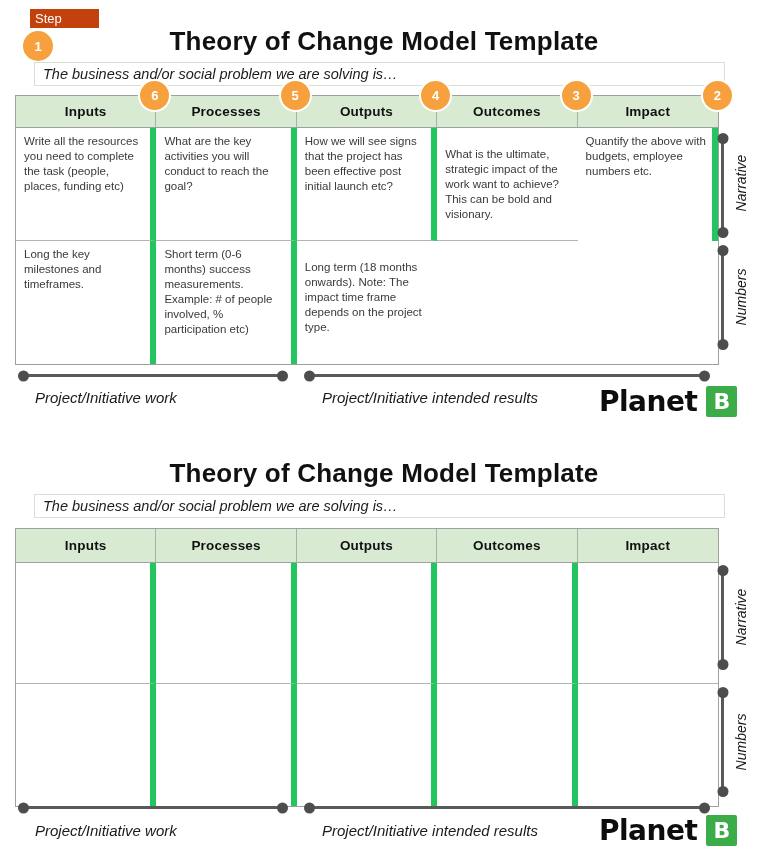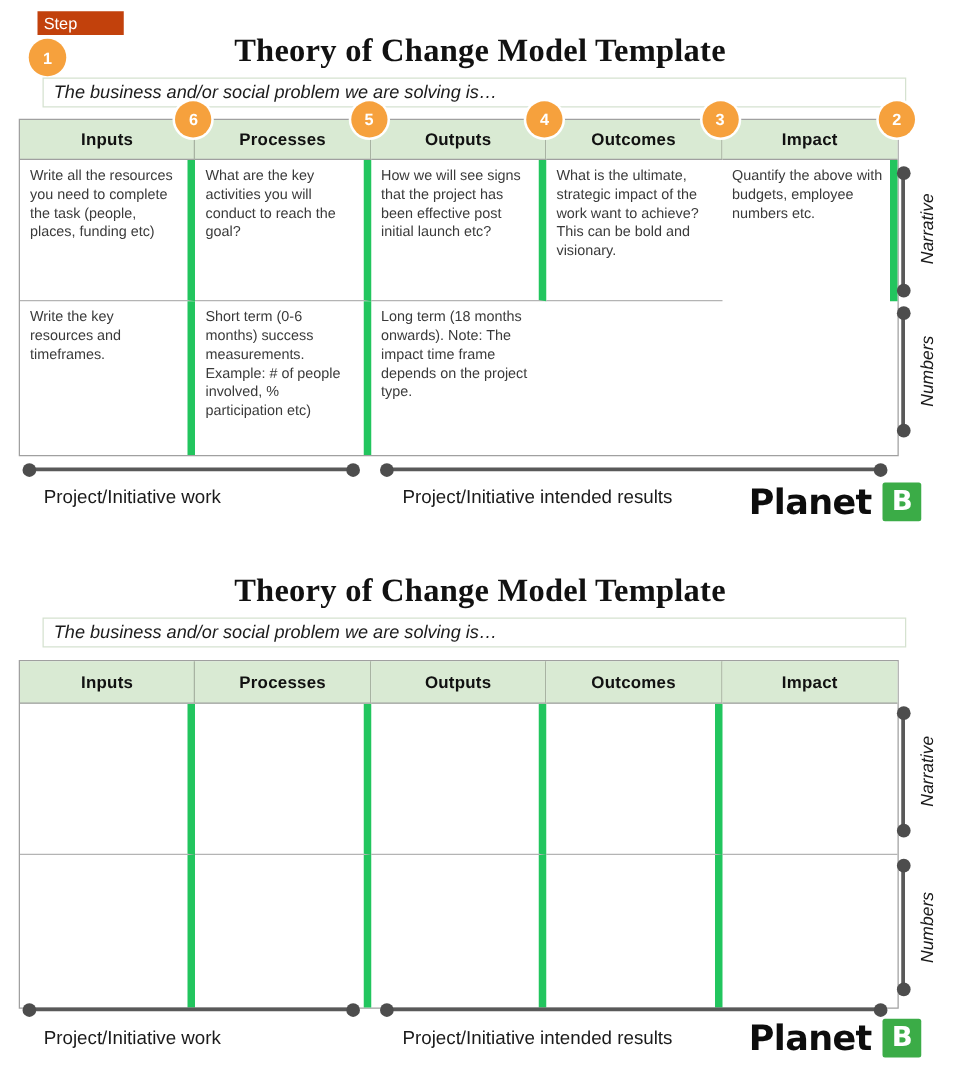--- a/index.html
+++ b/index.html
@@ -7,21 +7,21 @@
     width:768px;height:866px;position:relative;background:#ffffff;
     font-family:"Liberation Sans", sans-serif;overflow:hidden;
     -webkit-font-smoothing:antialiased;
   }
   .sec{position:absolute;left:0;width:768px;}
   #sec1{top:0;height:440px;}
   #sec2{top:440px;height:426px;}
 
   .page-title{
     position:absolute;left:0;width:768px;text-align:center;
-    font-family:Liberation Serif, serif;font-weight:700;
+    font-family:Liberation Sans, sans-serif;font-weight:700;
     font-size:26px;letter-spacing:.2px;color:#111;
   }
   .step-badge{
     position:absolute;left:30px;top:9px;width:69px;height:19px;
     background:#c2410c;color:#fff;font-size:13px;font-weight:400;
     line-height:19px;padding-left:5px;box-sizing:border-box;
   }
   .step-circle-1{
     position:absolute;left:23px;top:31px;width:30px;height:30px;border-radius:50%;
     background:#F6A13D;color:#fff;font-weight:700;font-size:13px;
@@ -45,21 +45,21 @@
     background:#D9EAD3;border-right:1px solid #a8b3a2;border-bottom:1px solid #a0a0a0;
     display:flex;align-items:center;justify-content:center;position:relative;
     font-weight:700;font-size:13.5px;color:#111;letter-spacing:.2px;
   }
   .th:nth-child(5){border-right:none;}
   .td{
     border-right:6px solid #22c55e;border-bottom:1px solid #b4b4b4;
     font-size:11.5px;line-height:1.3;color:#3a3a3a;
     padding:6px 6px 4px 8px;box-sizing:border-box;overflow:hidden;
   }
-  .td.lastcol{border-right:none;}
+  .td.lastcol{border-right:none;margin-top:13px;}
   .td.lastrow{border-bottom:none;}
   .num-circle{
     position:absolute;right:-14px;top:-15px;width:29px;height:29px;border-radius:50%;
     background:#F6A13D;color:#fff;font-weight:700;font-size:13px;
     display:flex;align-items:center;justify-content:center;
     box-shadow:0 0 0 2px #fff;z-index:6;
   }
 
   .vline{position:absolute;width:3px;background:#595959;}
   .vline::before,.vline::after{
@@ -75,21 +75,21 @@
     width:11px;height:11px;border-radius:50%;background:#4d4d4d;
   }
   .hline::before{left:-4px;}
   .hline::after{right:-4px;}
 
   .side-label{
     position:absolute;width:90px;height:18px;line-height:18px;text-align:center;
     transform:rotate(-90deg);font-style:italic;font-size:14px;color:#1a1a1a;
   }
   .footer-label{
-    position:absolute;font-size:15px;color:#1a1a1a;
+    position:absolute;font-style:italic;font-size:15px;color:#1a1a1a;
   }
 
   .logo{position:absolute;display:flex;align-items:center;gap:9px;}
   .logo-text{
     font-family:"DejaVu Sans", sans-serif;font-weight:700;
     font-size:28px;color:#0d0d0d;letter-spacing:-.5px;
   }
   .logo-badge{
     width:31px;height:31px;background:#3BAC47;border-radius:2px;
     color:#fff;font-family:"DejaVu Sans", sans-serif;font-weight:700;font-size:22px;
@@ -131,21 +131,21 @@
       <span>Impact</span>
       <span class="num-circle">2</span>
     </div>
 
     <div class="td">Write all the resources you need to complete the task (people, places, funding etc)</div>
     <div class="td">What are the key activities you will conduct to reach the goal?</div>
     <div class="td">How we will see signs that the project has been effective post initial launch etc?</div>
     <div class="td lastcol">What is the ultimate, strategic impact of the work want to achieve? This can be bold and visionary.</div>
 
     <div class="td lastrow">Quantify the above with budgets, employee numbers etc.</div>
-    <div class="td lastrow">Write the key resources and timeframes.</div>
+    <div class="td lastrow">Long the key milestones and timeframes.</div>
     <div class="td lastrow">Short term (0-6 months) success measurements. Example: # of people involved, % participation etc)</div>
     <div class="td lastrow lastcol">Long term (18 months onwards). Note: The impact time frame depends on the project type.</div>
   </div>
 
   <div class="vline" style="left:721px;top:138px;height:95px;"></div>
   <div class="side-label" style="left:696px;top:174px;">Narrative</div>
 
   <div class="vline" style="left:721px;top:250px;height:95px;"></div>
   <div class="side-label" style="left:696px;top:288px;">Numbers</div>
 

